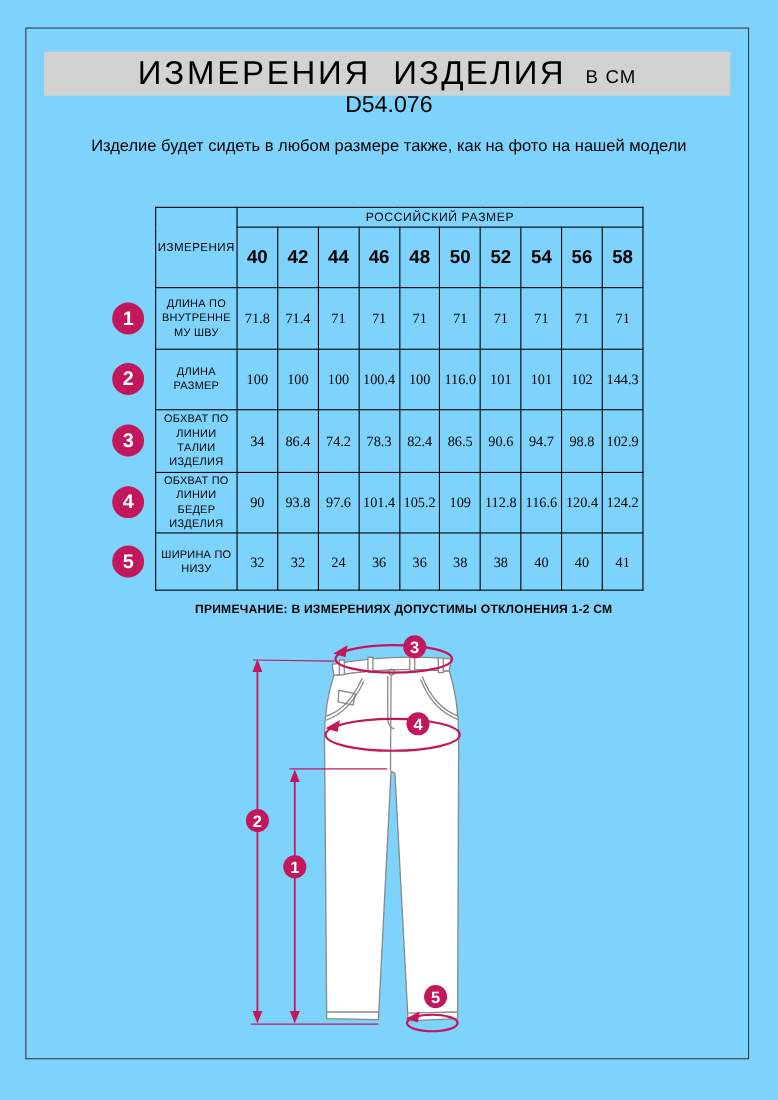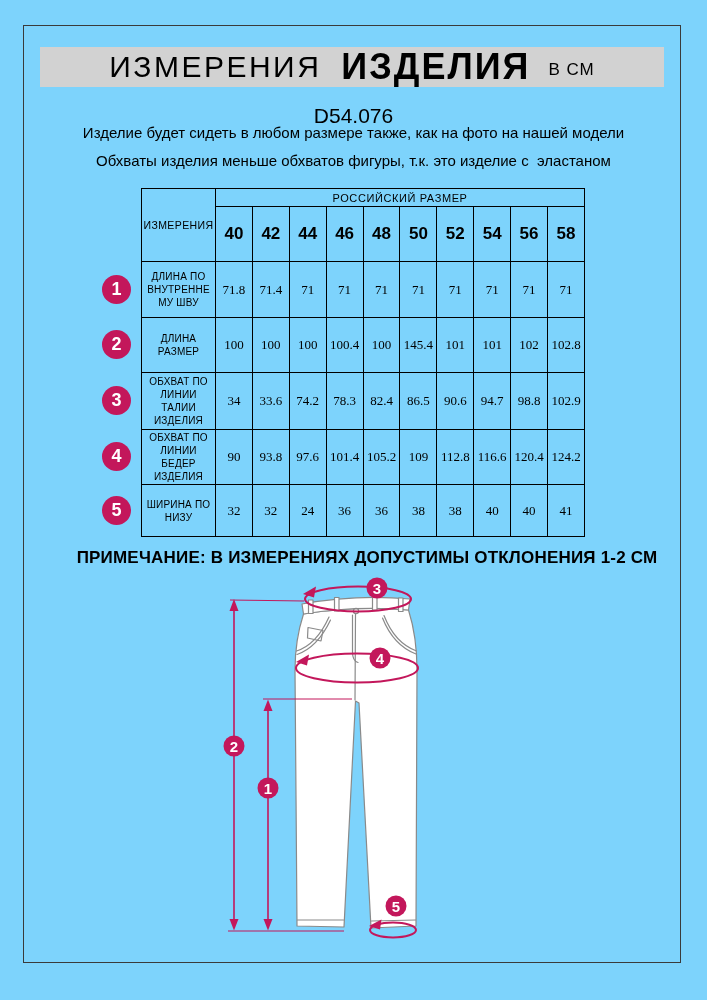--- a/index.html
+++ b/index.html
@@ -3,39 +3,39 @@
 <meta charset="utf-8">
 <style>
   html,body{margin:0;padding:0;background:#fff;}
   body{width:707px;height:1000px;overflow:hidden;font-family:"Liberation Sans",sans-serif;color:#000;}
   #page{position:relative;width:707px;height:1000px;background:#7dd3fc;padding-left:18px;}
   #frame{position:absolute;left:23px;top:25px;width:656px;height:936px;border:1.5px solid #3a3a3a;}
   
   #titlebar{position:absolute;left:40px;top:47px;width:624px;height:40px;background:#d2d2d2;
     display:flex;align-items:center;justify-content:center;}
   .t1{font-size:30px;letter-spacing:2.5px;margin-right:20px;}
-  .t2{font-size:36px;font-weight:bold;letter-spacing:2px;margin-right:18px;}
+  .t2{font-size:30px;font-weight:normal;letter-spacing:2px;margin-right:18px;}
   .tu{font-size:17px;letter-spacing:1px;position:relative;top:3px;}
-  #article{position:absolute;left:0;top:104px;width:707px;text-align:center;font-size:21px;}
+  #article{position:absolute;left:0;top:84px;width:707px;text-align:center;font-size:21px;}
   .subtitle{position:absolute;left:0;width:707px;text-align:center;font-size:15px;white-space:pre-wrap;}
   #sub1{top:124px;}
   #sub2{top:152px;}
   
   #meas-table{position:absolute;left:141px;top:188px;border-collapse:collapse;table-layout:fixed;width:443px;}
   #meas-table td,#meas-table th{border:1px solid #000;text-align:center;vertical-align:middle;padding:0;font-weight:normal;}
   #meas-table{border:1.5px solid #000;}
   .corner-cell{font-size:10.5px;letter-spacing:.4px;}
   .group-cell{font-size:11px;letter-spacing:.6px;height:17px;}
   .size-cell{font-size:17px;font-weight:bold !important;height:54px;}
   .label-cell{font-size:10px;line-height:1.3;letter-spacing:.2px;padding:0 3px !important;overflow-wrap:break-word;}
   .value-cell{font-size:13px;font-family:Liberation Serif, serif;}
   
   .num-circle{position:absolute;left:102px;width:29px;height:29px;border-radius:50%;
     display:flex;align-items:center;justify-content:center;color:#fff;font-size:18px;font-weight:bold;}
-  #note{position:absolute;left:37px;top:548px;width:660px;text-align:center;font-size:17px;font-weight:bold;letter-spacing:.2px;}
+  #note{position:absolute;left:37px;top:548px;width:660px;text-align:center;font-size:11px;font-weight:bold;letter-spacing:.2px;}
   
   #diagram{position:absolute;left:205px;top:575px;}
   .jeans{stroke:#8a8a8a;fill:none;stroke-width:1.2;stroke-linejoin:round;stroke-linecap:round;}
   .jeans-fill{fill:#fff;}
   .mark{stroke:#c3175b;fill:none;}
   .mark-fill{fill:#c3175b;stroke:none;}
   .callout-txt{fill:#fff;font-size:15px;font-weight:bold;text-anchor:middle;font-family:"Liberation Sans",sans-serif;}
 </style>
 </head>
 <body>
@@ -44,21 +44,20 @@
   <div id="frame"></div>
 
   <div id="titlebar">
     <span class="t1">ИЗМЕРЕНИЯ</span>
     <span class="t2">ИЗДЕЛИЯ</span>
     <span class="tu">В СМ</span>
   </div>
 
   <div id="article">D54.076</div>
   <div id="sub1" class="subtitle">Изделие будет сидеть в любом размере также, как на фото на нашей модели</div>
-  <div id="sub2" class="subtitle">Обхваты изделия меньше обхватов фигуры, т.к. это изделие с  эластаном</div>
 
   <table id="meas-table">
     <colgroup>
       <col style="width:74px">
       <col span="10" style="width:36.9px">
     </colgroup>
     <tbody id="meas-table-body">
         <tr>
           <td class="corner-cell" rowspan="2">ИЗМЕРЕНИЯ</td>
           <td class="group-cell" colspan="10">РОССИЙСКИЙ РАЗМЕР</td>
@@ -88,30 +87,30 @@
           <td class="value-cell">71</td>
           <td class="value-cell">71</td>
         </tr>
         <tr style="height: 55px;">
           <td class="label-cell">ДЛИНА РАЗМЕР</td>
           <td class="value-cell">100</td>
           <td class="value-cell">100</td>
           <td class="value-cell">100</td>
           <td class="value-cell">100.4</td>
           <td class="value-cell">100</td>
-          <td class="value-cell">145.4</td>
+          <td class="value-cell">116.0</td>
           <td class="value-cell">101</td>
           <td class="value-cell">101</td>
           <td class="value-cell">102</td>
-          <td class="value-cell">102.8</td>
+          <td class="value-cell">144.3</td>
         </tr>
         <tr style="height: 57px;">
           <td class="label-cell">ОБХВАТ ПО ЛИНИИ ТАЛИИ ИЗДЕЛИЯ</td>
           <td class="value-cell">34</td>
-          <td class="value-cell">33.6</td>
+          <td class="value-cell">86.4</td>
           <td class="value-cell">74.2</td>
           <td class="value-cell">78.3</td>
           <td class="value-cell">82.4</td>
           <td class="value-cell">86.5</td>
           <td class="value-cell">90.6</td>
           <td class="value-cell">94.7</td>
           <td class="value-cell">98.8</td>
           <td class="value-cell">102.9</td>
         </tr>
         <tr style="height: 55px;">

